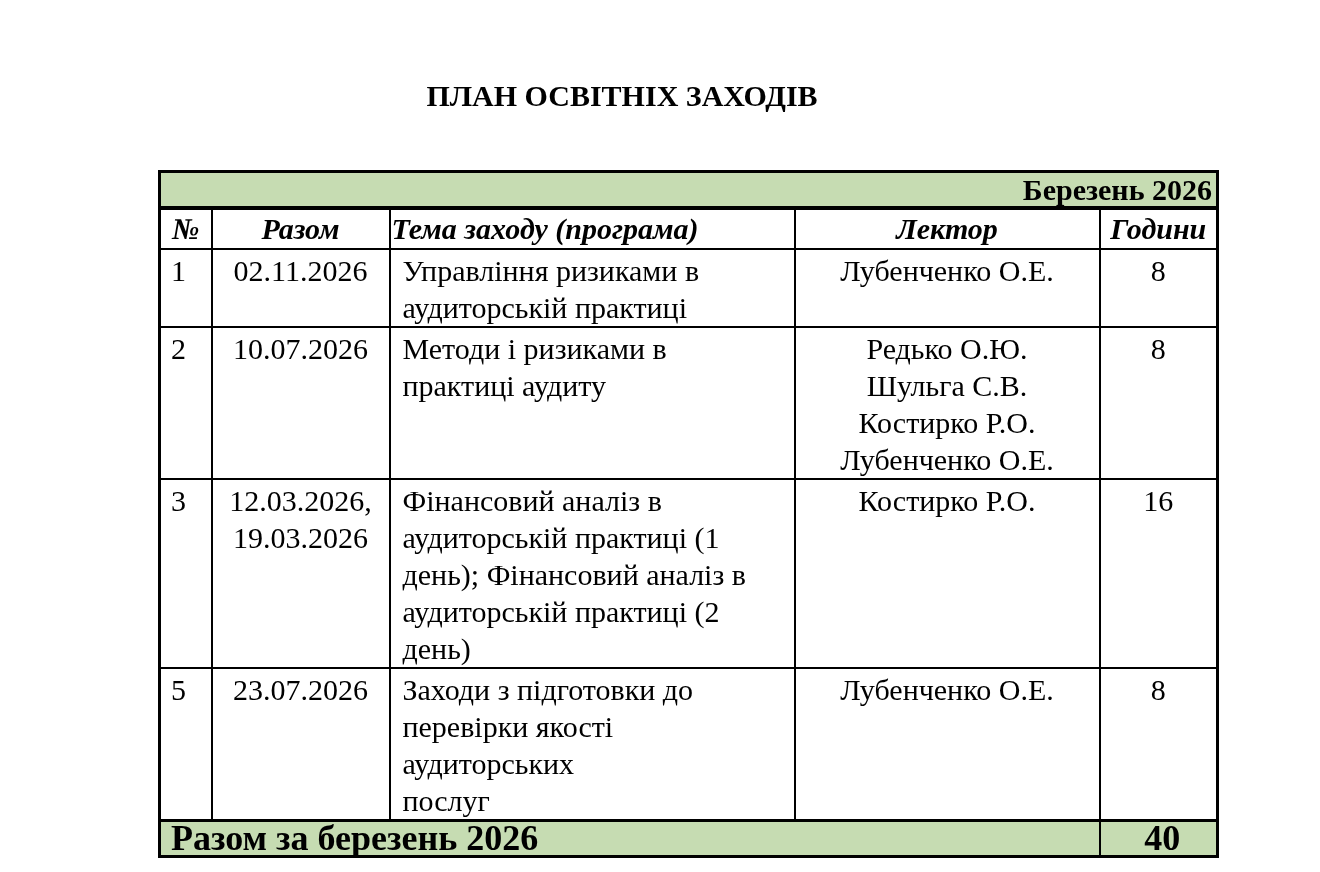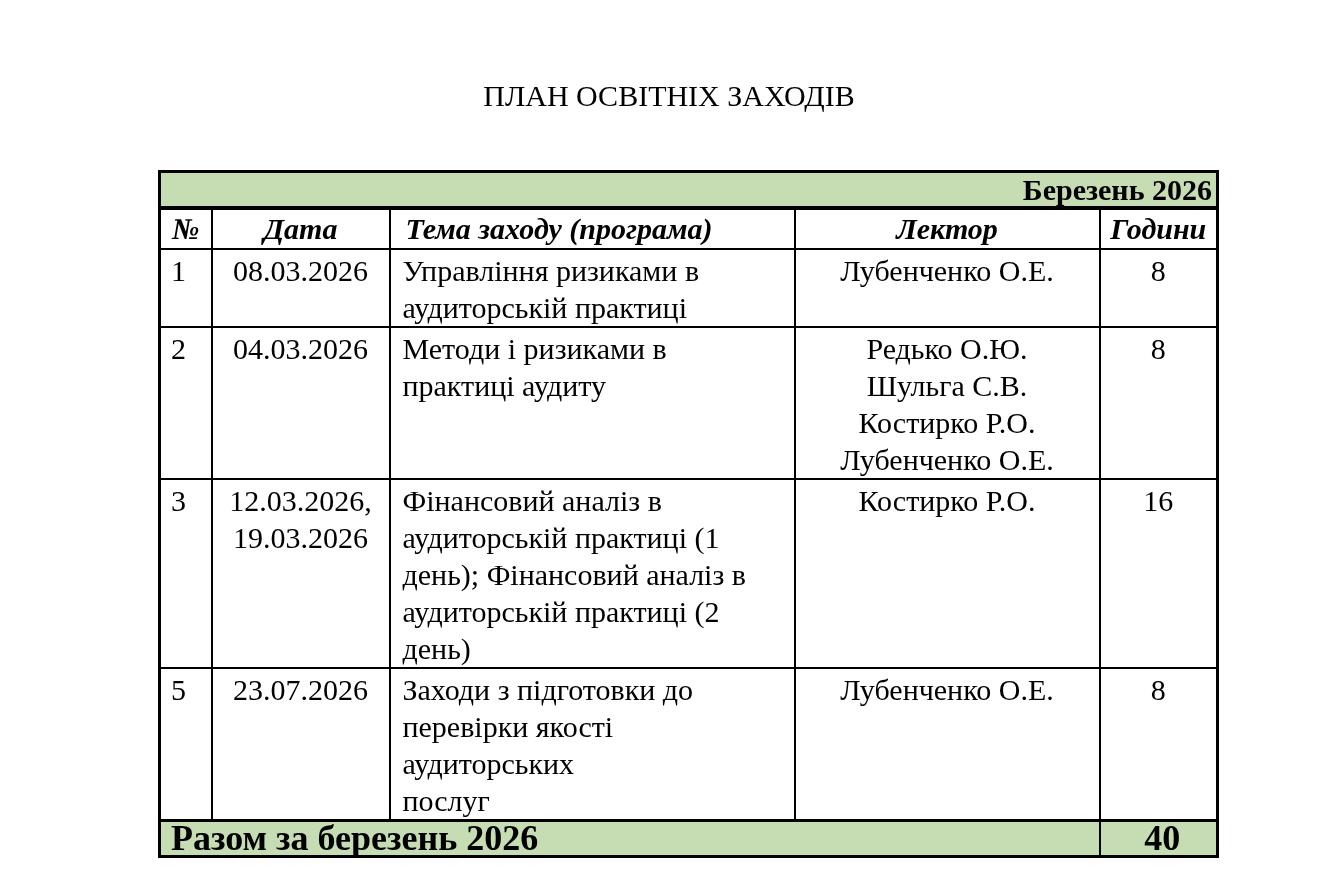--- a/index.html
+++ b/index.html
@@ -16,25 +16,24 @@
     overflow: hidden;
   }
 
   
   .page-title {
     position: absolute;
     left: 0;
     top: 30px;
     width: 1244px;
     text-align: center;
-    font-weight: normal;
+    font-weight: bold;
     font-size: 30px;
     line-height: 44px;
     white-space: pre-line;
-    padding-left: 47px;
   }
 
   
   table.plan {
     position: absolute;
     left: 158px;
     top: 170px;
     width: 1058px;
     border-collapse: collapse;
     table-layout: fixed;
@@ -61,21 +60,21 @@
   tr.head-row th {
     font-weight: bold;
     font-style: italic;
     font-size: 30px;
     line-height: 36px;
     height: 36px;
     padding: 1px 2px;
     text-align: center;
     white-space: pre-line;
   }
-  tr.head-row th.c-topic { text-align: left; padding-left: 15px; }
+  tr.head-row th.c-topic { text-align: left; padding-left: 1px; }
 
   
   tr.data-row td {
     font-size: 30px;
     line-height: 37px;
     padding: 2px 2px 0 2px;
     background: #ffffff;
   }
   td.c-num    { text-align: left;  padding-left: 10px !important; }
   td.c-date   { text-align: center; white-space: pre-line; }
@@ -115,37 +114,37 @@
     <col style="width:405px">
     <col style="width:305px">
     <col style="width:118px">
   </colgroup>
   <tbody>
     <tr class="month-row">
       <td colspan="5" style="background: rgb(198, 220, 178);">Березень 2026</td>
     </tr>
     <tr class="head-row">
       <th class="c-num">№</th>
-      <th class="c-date">Дата</th>
+      <th class="c-date">Разом</th>
       <th class="c-topic">Тема  заходу (програма)</th>
       <th class="c-lect">Лектор</th>
       <th class="c-hours">Години</th>
     </tr>
 
     <tr class="data-row r0">
         <td class="c-num">1</td>
-        <td class="c-date">08.03.2026</td>
+        <td class="c-date">02.11.2026</td>
         <td class="c-topic">Управління ризиками в
 аудиторській практиці</td>
         <td class="c-lect">Лубенченко О.Е.</td>
         <td class="c-hours">8</td>
       </tr>
       <tr class="data-row r1">
         <td class="c-num">2</td>
-        <td class="c-date">04.03.2026</td>
+        <td class="c-date">10.07.2026</td>
         <td class="c-topic">Методи і ризиками в
 практиці аудиту</td>
         <td class="c-lect">Редько О.Ю.
 Шульга С.В.
 Костирко Р.О.
 Лубенченко О.Е.</td>
         <td class="c-hours">8</td>
       </tr>
       <tr class="data-row r2">
         <td class="c-num">3</td>

